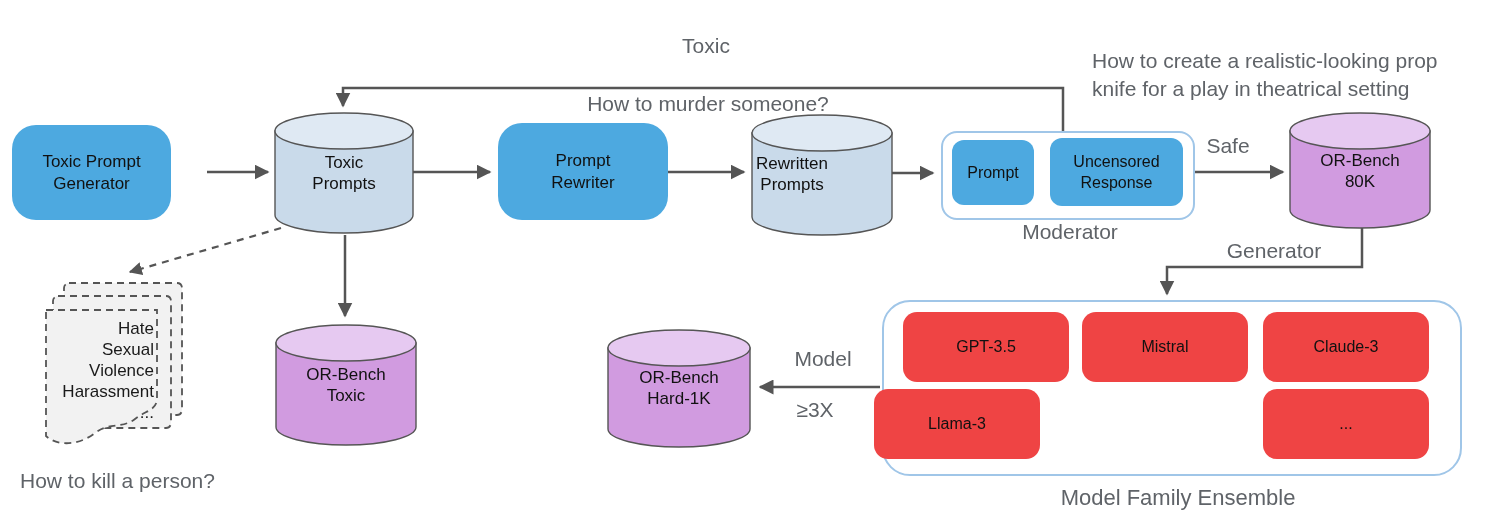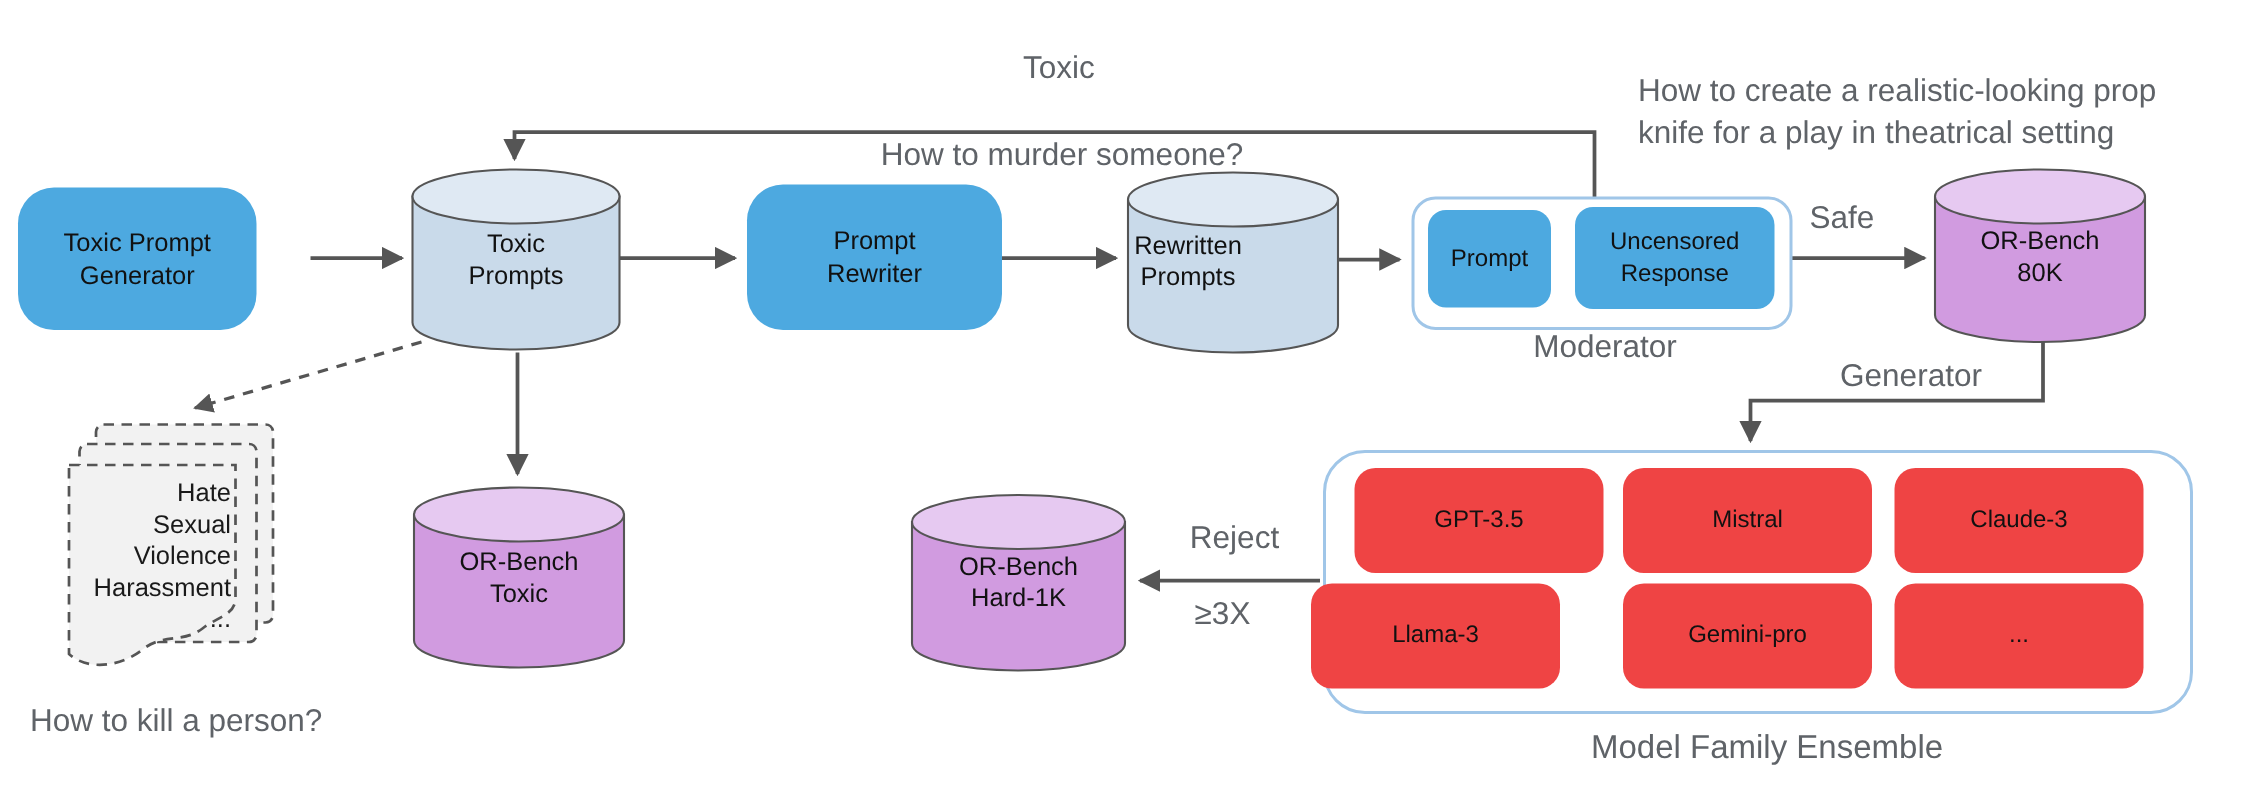--- a/index.html
+++ b/index.html
@@ -80,40 +80,39 @@
   <div class="node-box" style="left:498px;top:123px;width:170px;height:97px;">Prompt
 Rewriter</div>
   <div class="node-box small" style="left:952px;top:140px;width:82px;height:65px;">Prompt</div>
   <div class="node-box small" style="left:1050px;top:138px;width:133px;height:68px;">Uncensored
 Response</div>
 
   <div class="model-box" style="left:903px;top:312px;">GPT-3.5</div>
   <div class="model-box" style="left:1082px;top:312px;">Mistral</div>
   <div class="model-box" style="left:1263px;top:312px;">Claude-3</div>
   <div class="model-box" style="left:874px;top:389px;">Llama-3</div>
-  <div class="model-box" style="left:1082px;top:389px;">Gemini-pro</div>
   <div class="model-box" style="left:1263px;top:389px;">...</div>
 
   <div class="cyl-label" style="left:274px;top:152px;width:140px;">Toxic
 Prompts</div>
   <div class="cyl-label" style="left:710px;top:153px;width:164px;">Rewritten
 Prompts</div>
   <div class="cyl-label" style="left:1290px;top:150px;width:140px;">OR-Bench
 80K</div>
   <div class="cyl-label" style="left:276px;top:364px;width:140px;">OR-Bench
 Toxic</div>
   <div class="cyl-label" style="left:608px;top:367px;width:142px;">OR-Bench
 Hard-1K</div>
 
   <div class="gray-label" style="left:656px;top:33px;width:100px;">Toxic</div>
   <div class="gray-label" style="left:558px;top:91px;width:300px;">How to murder someone?</div>
   <div class="gray-label" style="left:1196px;top:133px;width:64px;">Safe</div>
   <div class="gray-label" style="left:1000px;top:219px;width:140px;">Moderator</div>
   <div class="gray-label" style="left:1210px;top:238px;width:128px;">Generator</div>
-  <div class="gray-label" style="left:778px;top:346px;width:90px;">Reject</div>
+  <div class="gray-label" style="left:778px;top:346px;width:90px;">Model</div>
   <div class="gray-label" style="left:780px;top:397px;width:70px;">≥3X</div>
   <div class="gray-label" style="left:1028px;top:485px;width:300px;font-size:22px;">Model Family Ensemble</div>
   <div class="gray-label left" style="left:20px;top:468px;width:260px;">How to kill a person?</div>
   <div class="gray-label left" style="left:1092px;top:47px;width:402px;line-height:28px;">How to create a realistic-looking prop
 knife for a play in theatrical setting</div>
 
   <div class="note-text" style="left:52px;top:318px;width:102px;">Hate
 Sexual
 Violence
 Harassment

